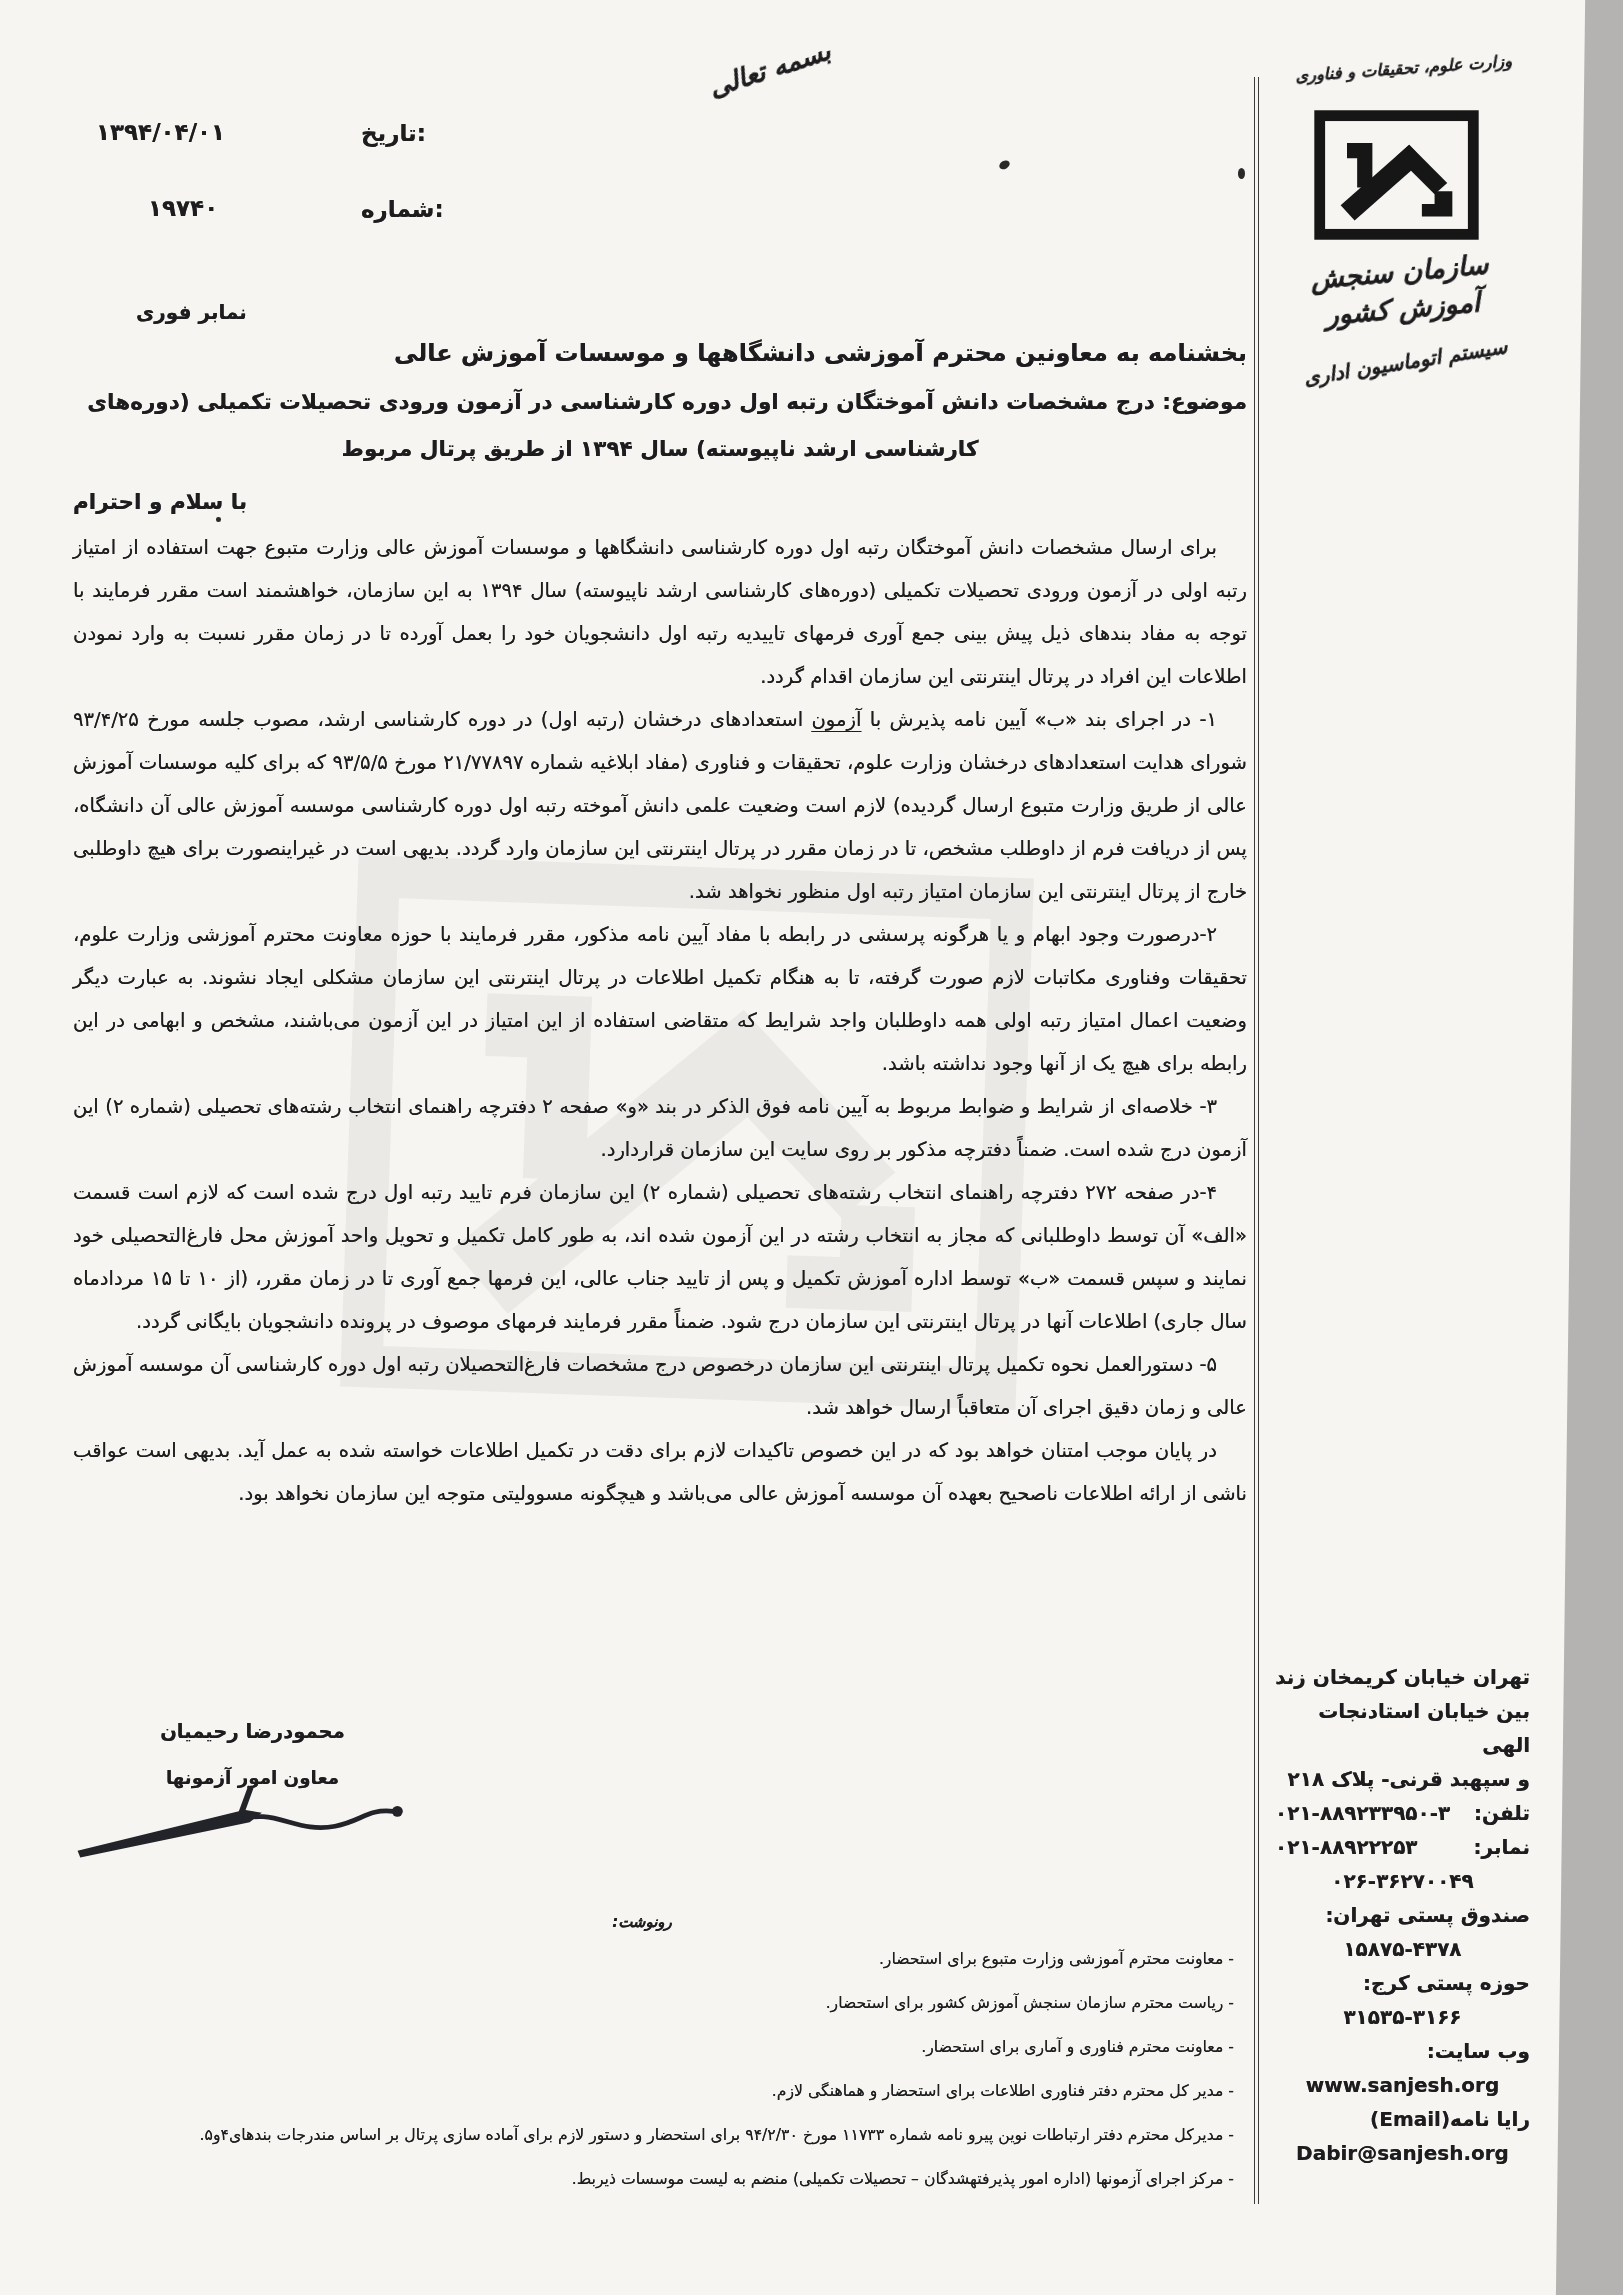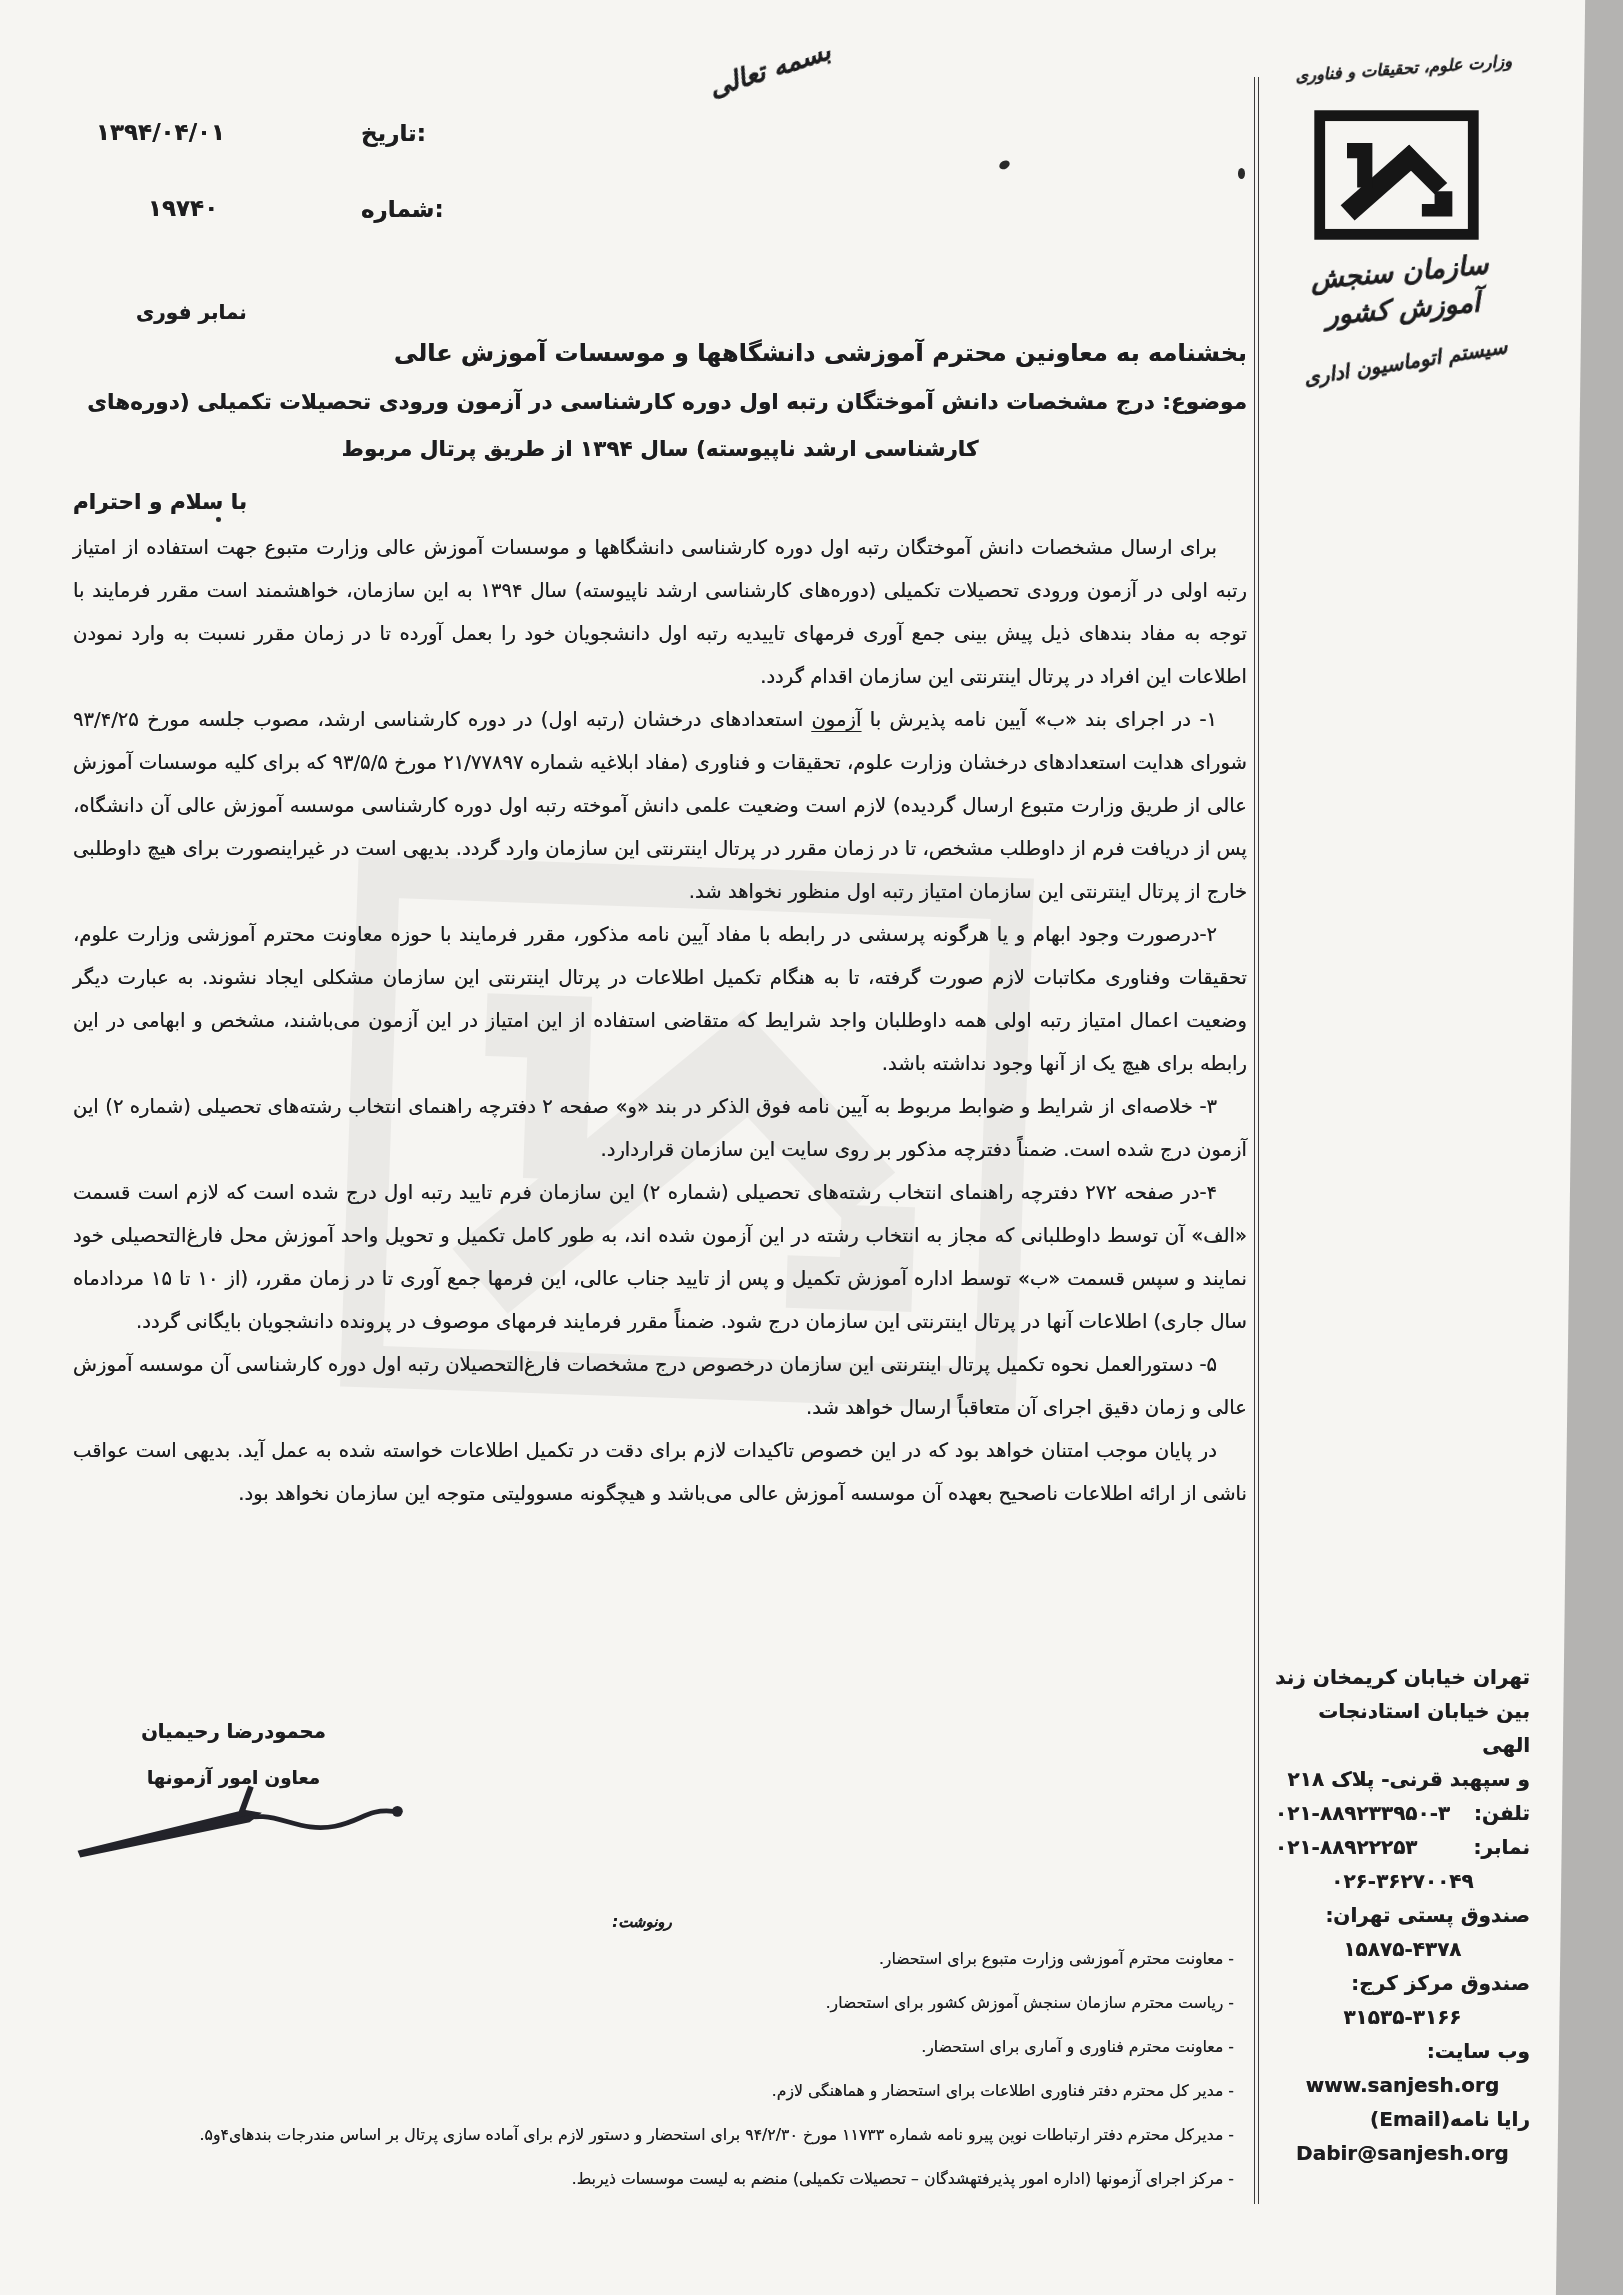--- a/index.html
+++ b/index.html
@@ -47,21 +47,21 @@
   }
   .salutation{
     font-size:21.6px;font-weight:bold;text-align:left;margin:17px 0 12px 0;
   }
   .para{
     font-size:19.6px;line-height:43px;text-align:justify;margin:0;text-indent:30px;
   }
   .para u{text-decoration:underline;text-underline-offset:4.6px;}
 
   
-  .sig-block{left:73px;top:1720px;width:321px;text-align:center;direction:rtl;}
+  .sig-block{left:92px;top:1720px;width:321px;text-align:center;direction:rtl;}
   .sig-name{font-size:19.6px;font-weight:bold;margin:0;}
   .sig-role{font-size:18.3px;font-weight:bold;margin:23.6px 0 0 0;}
   .sig-svg{left:64px;top:1769px;width:393px;height:105px;}
 
   
   .cc{left:38px;top:1913px;width:1208px;direction:rtl;}
   .cc-label{font-size:15px;font-weight:bold;text-align:center;margin:0 0 5.2px 0;font-style:italic;}
   .cc-item{font-size:15.7px;line-height:32px;text-align:right;margin:12px;}
 
   
@@ -192,20 +192,20 @@
     <span>تلفن:</span>
     <span class="num-ltr">۰۲۱-۸۸۹۲۳۳۹۵۰-۳</span>
   </p>
   <p class="addr-line addr-flex ink">
     <span>نمابر:</span>
     <span class="num-ltr">۰۲۱-۸۸۹۲۲۲۵۳</span>
   </p>
   <p class="addr-line addr-left ink">۰۲۶-۳۶۲۷۰۰۴۹</p>
   <p class="addr-line ink">صندوق پستی تهران:</p>
   <p class="addr-line addr-left ink">۱۵۸۷۵-۴۳۷۸</p>
-  <p class="addr-line ink">صندوق مرکز کرج:</p>
+  <p class="addr-line ink">حوزه پستی کرج:</p>
   <p class="addr-line addr-left ink">۳۱۵۳۵-۳۱۶۶</p>
   <p class="addr-line ink">وب سایت:</p>
   <p class="addr-line addr-left ink">www.sanjesh.org</p>
   <p class="addr-line ink">رایا نامه(Email)</p>
   <p class="addr-line addr-left ink">Dabir@sanjesh.org</p>
 </div>
 
 
 </body></html>

